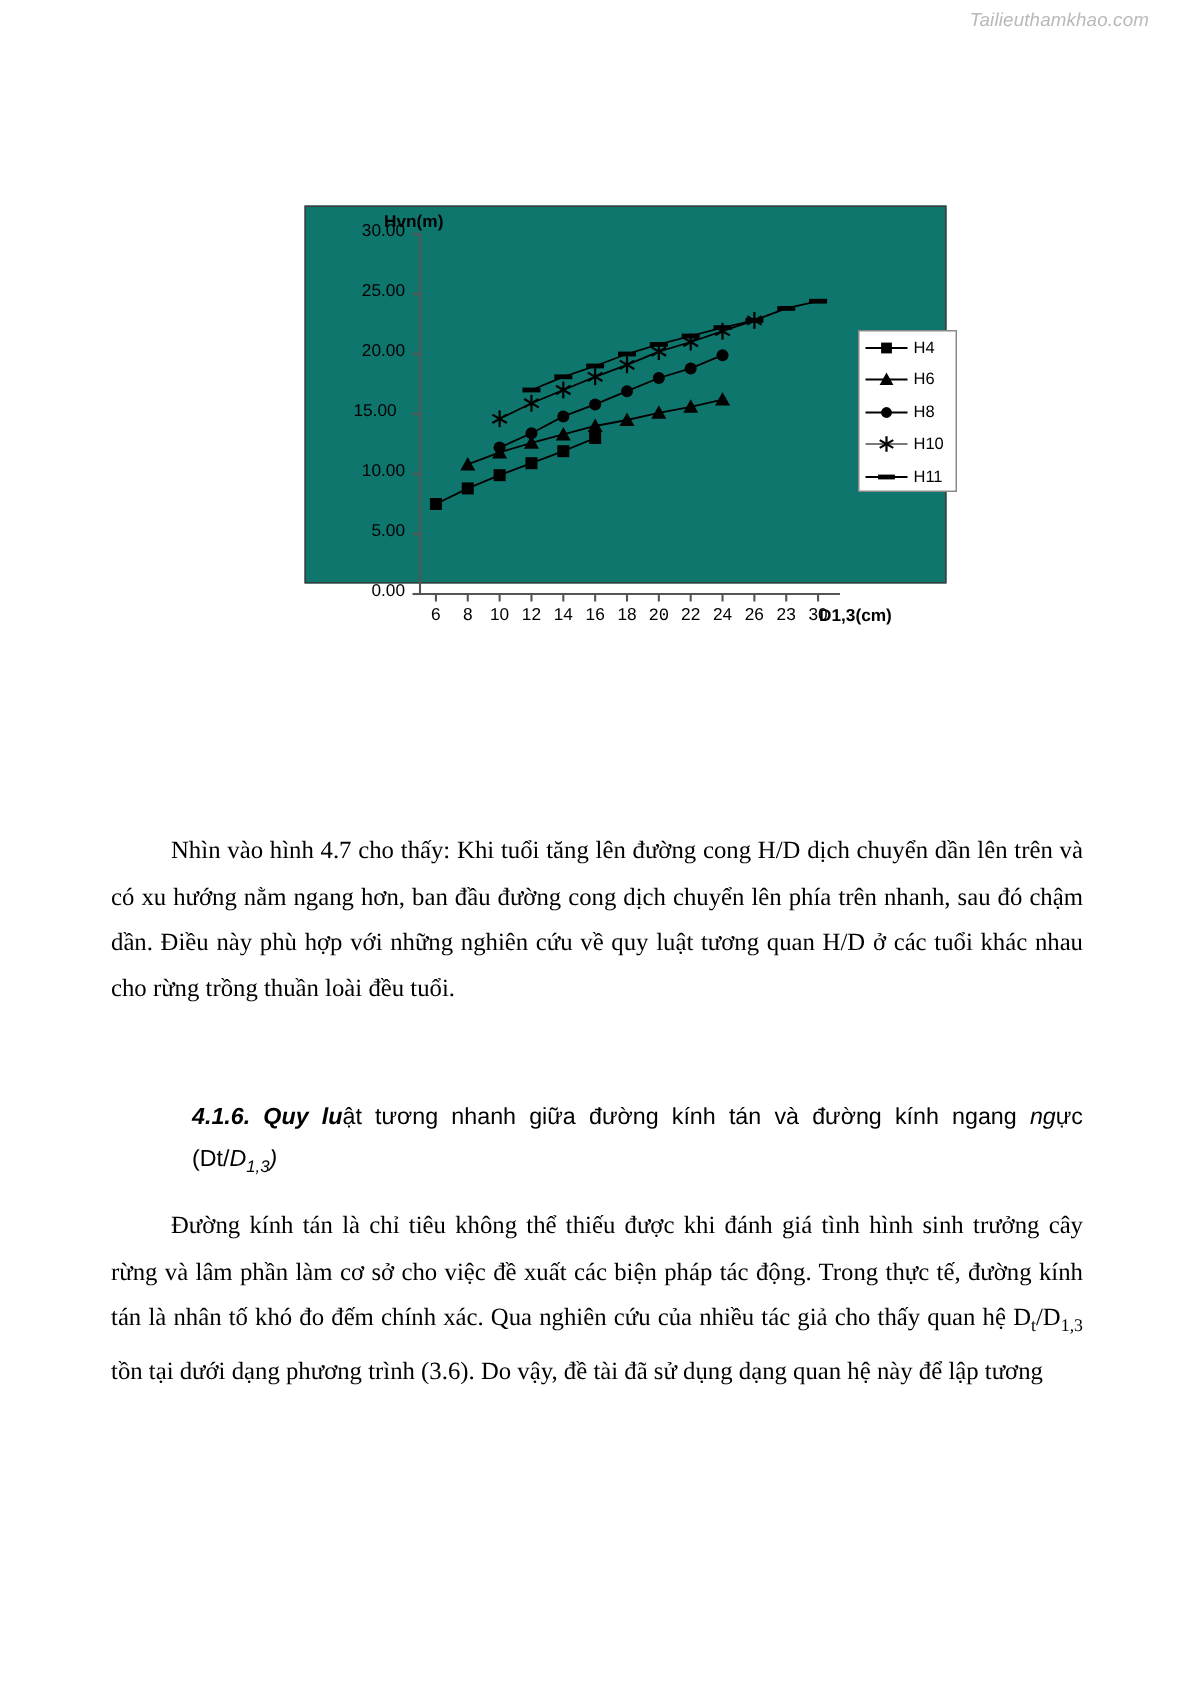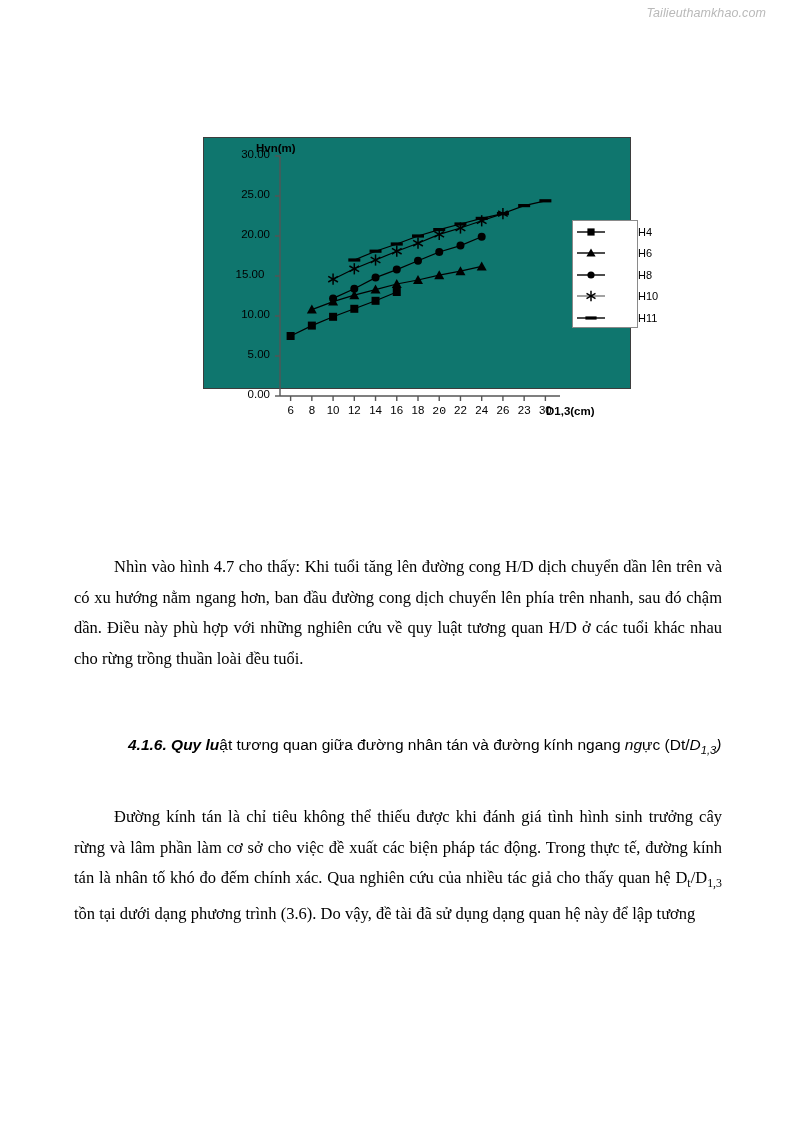--- a/index.html
+++ b/index.html
@@ -96,21 +96,20 @@
     border: 1.4px solid #8a8a8a;
     background: #ffffff;
     box-sizing: border-box;
   }
   .legend-row {
     position: relative;
     height: 21.5px;
     display: flex;
     align-items: center;
     padding-left: 3px;
-    gap: 29px;
   }
   .legend-sample {
     width: 30px;
     height: 14px;
     position: relative;
     flex: 0 0 30px;
   }
   .legend-label {
     font-family: "Liberation Sans", sans-serif;
     font-size: 11px;
@@ -327,17 +326,17 @@
               </svg></div>
             <span class="legend-label">H11</span>
           </div>
         </div>
     </div>
   </div>
 
 
   <div class="para p1"><span class="indent"></span><span>Nhìn vào hình 4.7 cho thấy: Khi tuổi tăng lên đường cong H/D dịch chuyển dần lên trên và có xu hướng nằm ngang hơn, ban đầu đường cong dịch chuyển lên phía trên nhanh, sau đó chậm dần. Điều này phù hợp với những nghiên cứu về quy luật tương quan H/D ở các tuổi khác nhau cho rừng trồng thuần loài đều tuổi.</span></div>
 
-  <div class="heading"><span class="hno">4.1.6.</span> <span class="hit">Quy lu</span><span>ật tương quan giữa đường nhân tán và đường kính ngang </span><span class="bolditalsub">ng</span><span>ực (Dt/</span><span class="bolditalsub">D</span><sub class="bolditalsub">1,3</sub><span class="bolditalsub">)</span></div>
+  <div class="heading"><span class="hno">4.1.6.</span> <span class="hit">Quy lu</span><span>ật tương nhanh giữa đường kính tán và đường kính ngang </span><span class="bolditalsub">ng</span><span>ực (Dt/</span><span class="bolditalsub">D</span><sub class="bolditalsub">1,3</sub><span class="bolditalsub">)</span></div>
 
   <div class="para p2"><span class="indent"></span><span>Đường kính tán là chỉ tiêu không thể thiếu được khi đánh giá tình hình sinh trưởng cây rừng và lâm phần làm cơ sở cho việc đề xuất các biện pháp tác động. Trong thực tế, đường kính tán là nhân tố khó đo đếm chính xác. Qua nghiên cứu của nhiều tác giả cho thấy quan hệ D</span><sub>t</sub><span>/D</span><sub>1,3</sub><span> tồn tại dưới dạng phương trình (3.6). Do vậy, đề tài đã sử dụng dạng quan hệ này để lập tương</span></div>
 
 </div>
 
 </body></html>

